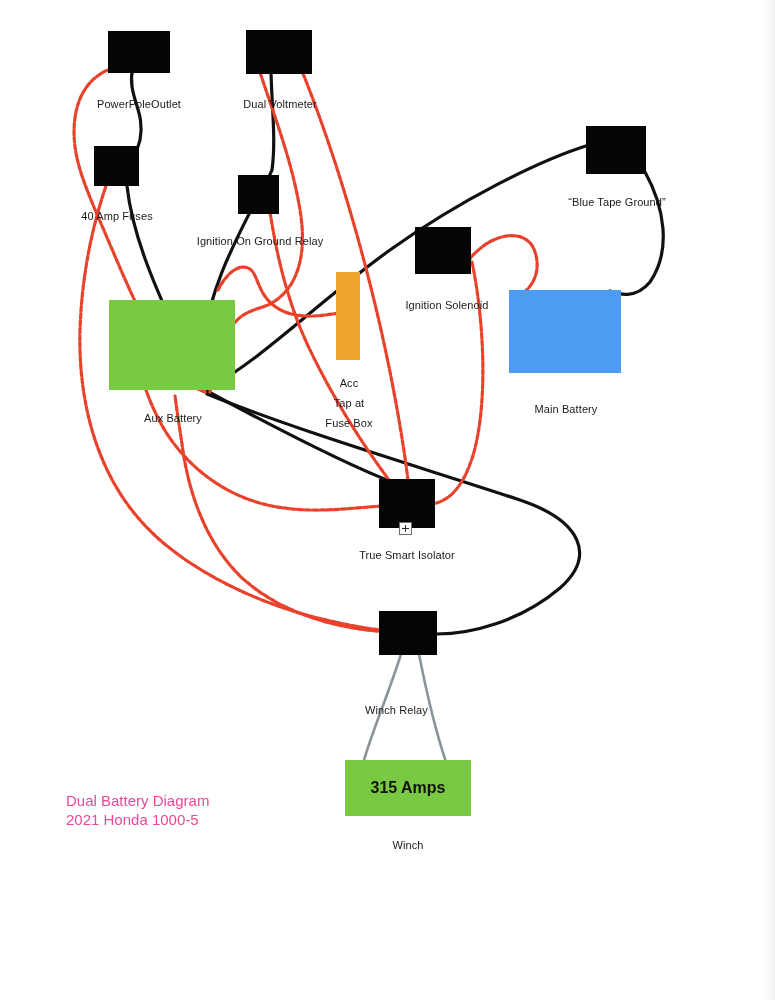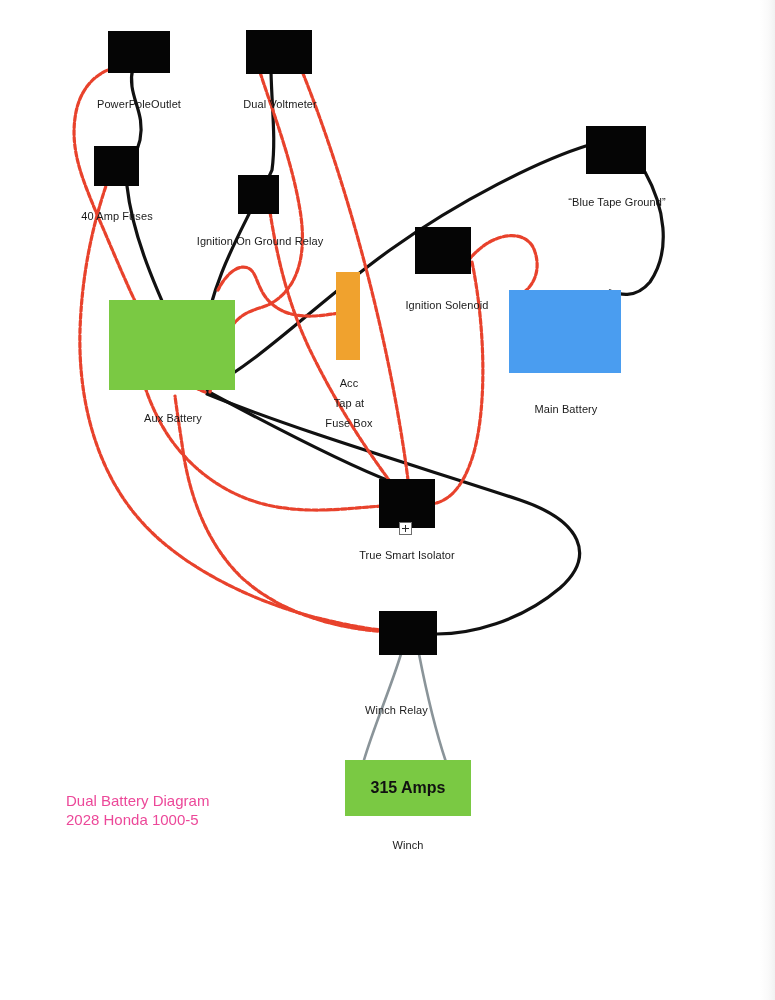--- a/index.html
+++ b/index.html
@@ -182,17 +182,17 @@
   <div class="node black" style="left:379px; top:611px; width:58px; height:44px;"></div>
   <div class="label" style="left:365px; top:672px; width:88px; text-align:left;margin-top:28px;">Winch Relay</div>
 
   <div class="node green" style="left:345px; top:760px; width:126px; height:56px;">
     <span class="node-text">315 Amps</span>
   </div>
   <div class="label" style="left:383px; top:835px; width:50px; text-align:center;">Winch</div>
 
   <div id="title-block">
     <div>Dual Battery Diagram</div>
-    <div>2028 Honda 1000-5</div>
+    <div>2021 Honda 1000-5</div>
   </div>
 
   <div id="page-edge"></div>
 </div>
 
 </body></html>

